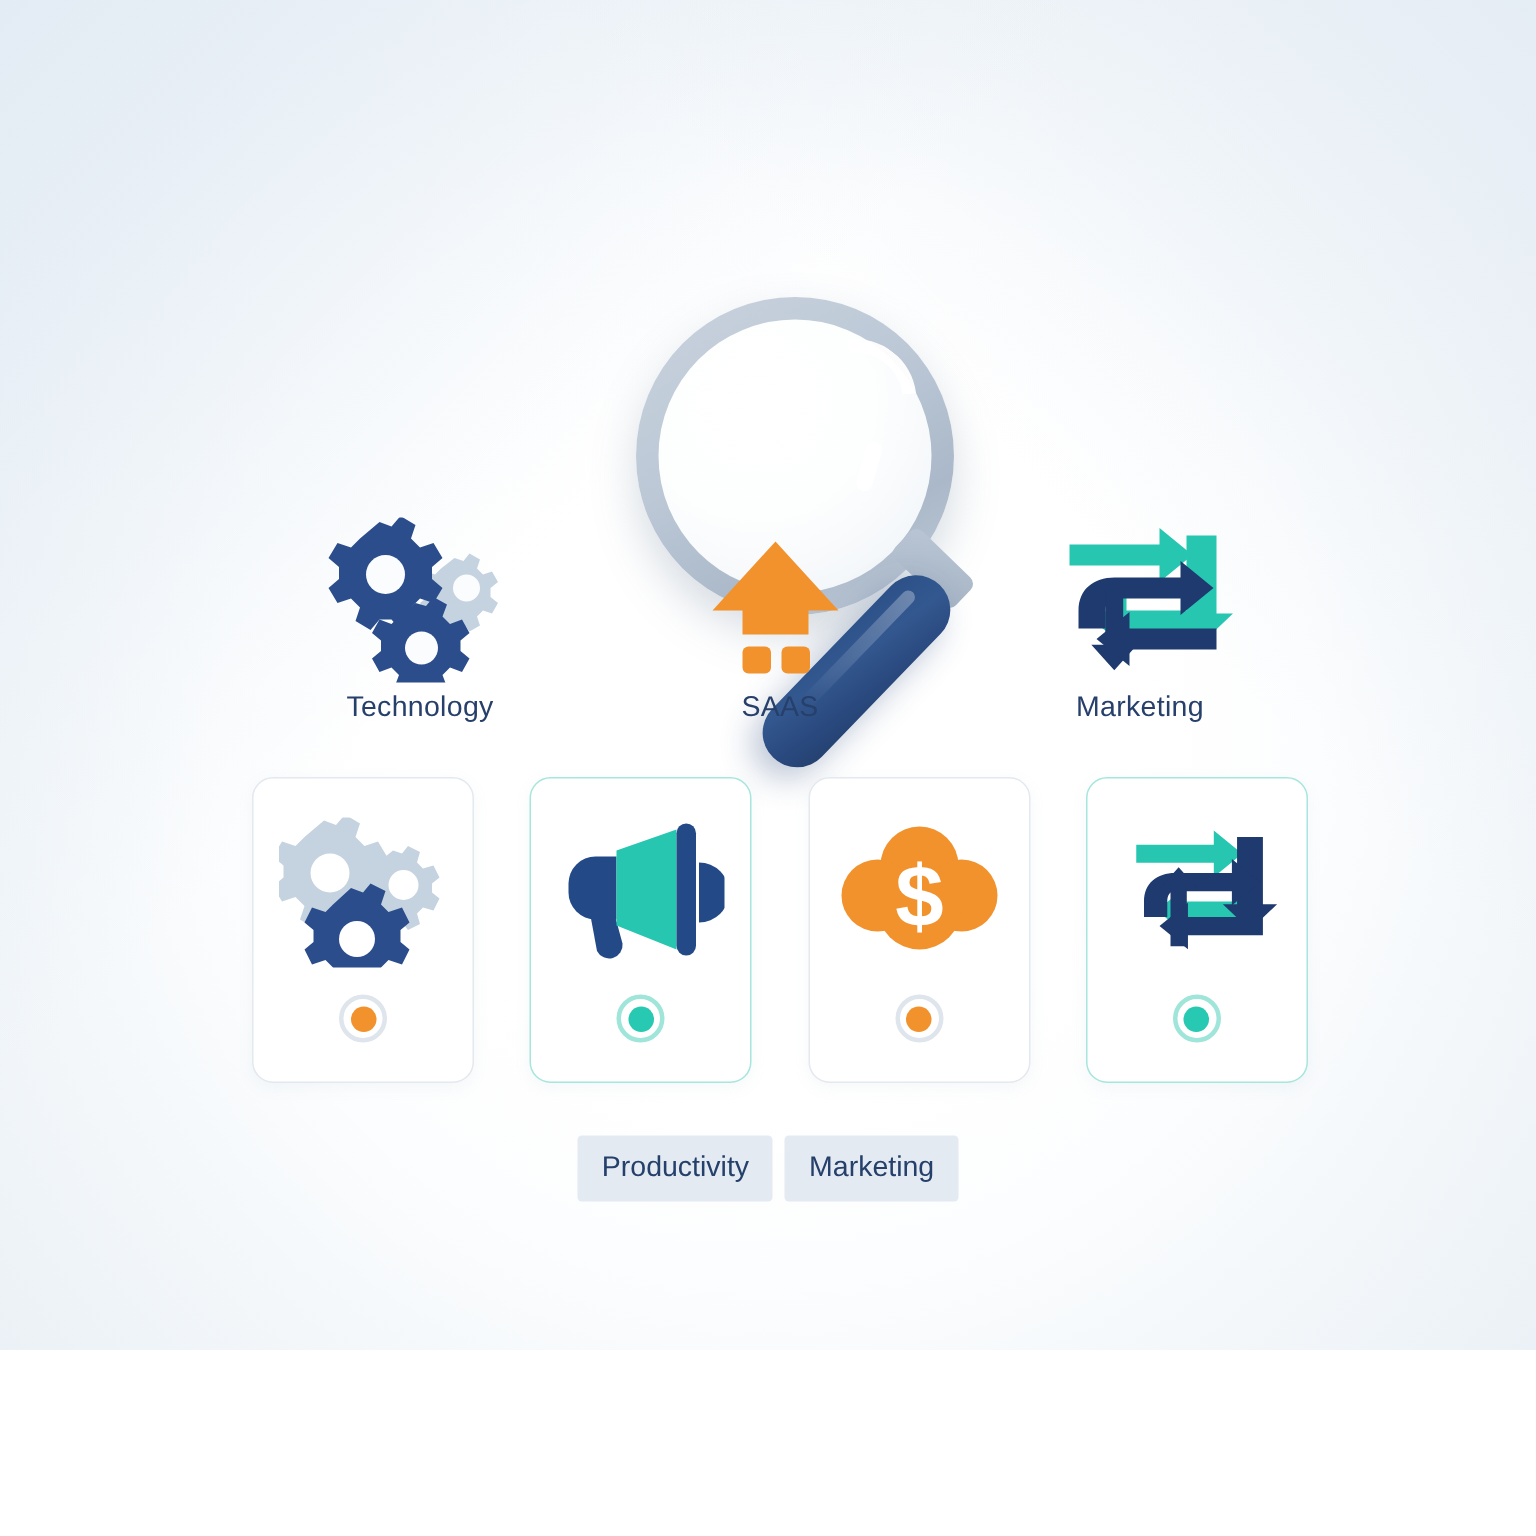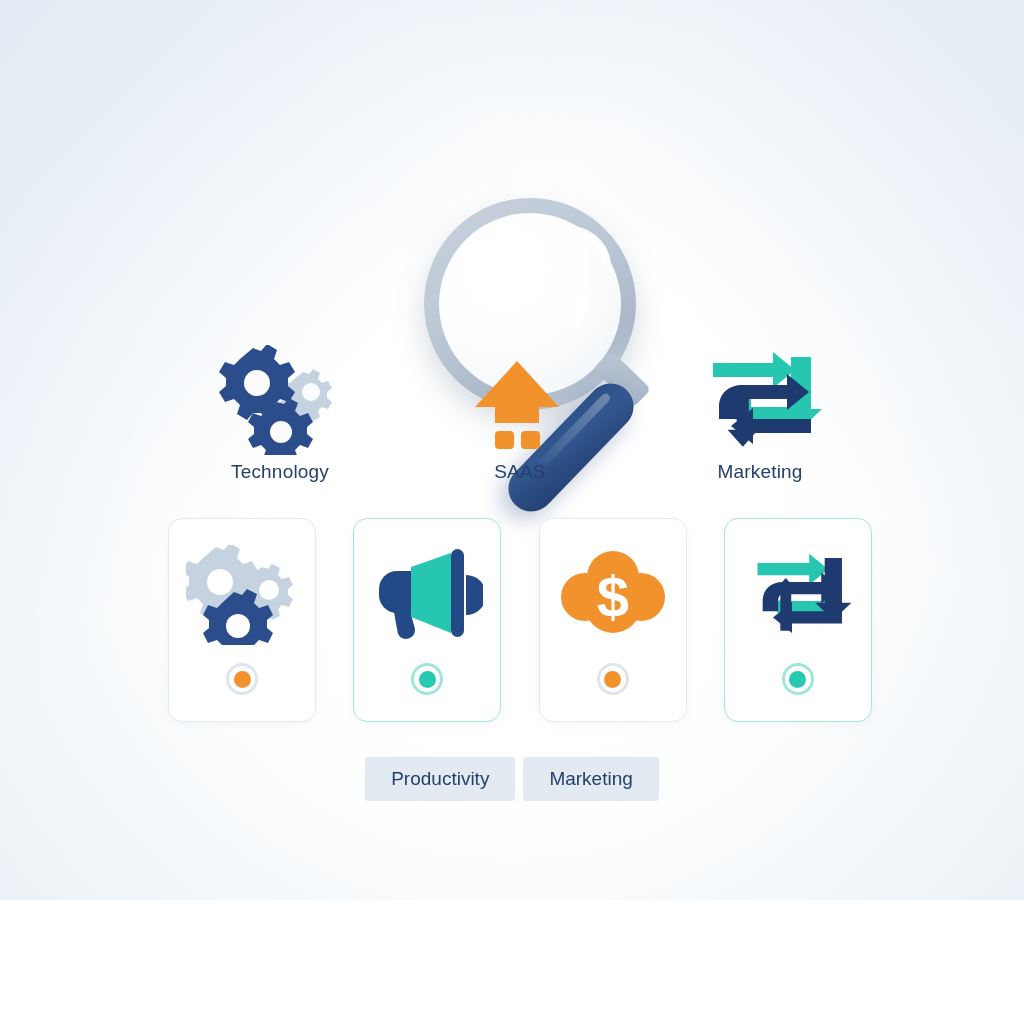--- a/index.html
+++ b/index.html
@@ -78,21 +78,21 @@
     width:32px;height:32px;border-radius:50%;box-sizing:border-box;
     border:3.5px solid #dfe5ec;display:flex;align-items:center;justify-content:center;
   }
   .dot.teal{border-color:#9fe5d9;}
   .dot i{display:block;width:17px;height:17px;border-radius:50%;background:#f2922c;}
   .dot.teal i{background:#27c9b2;}
 
   
   .tags{position:absolute;left:0;right:0;top:757px;display:flex;justify-content:center;gap:8px;}
   .tag{
-    background:#e4eaf1;border-radius:3px;padding:11px 26px;
+    background:#e4eaf1;border-radius:3px;padding:11px 16px;
     font-size:19px;color:#25406b;white-space:nowrap;
   }
 </style>
 </head>
 <body>
 
 <div id="stage">
 
   <div class="magnifier">
     <div class="mg-ring">

